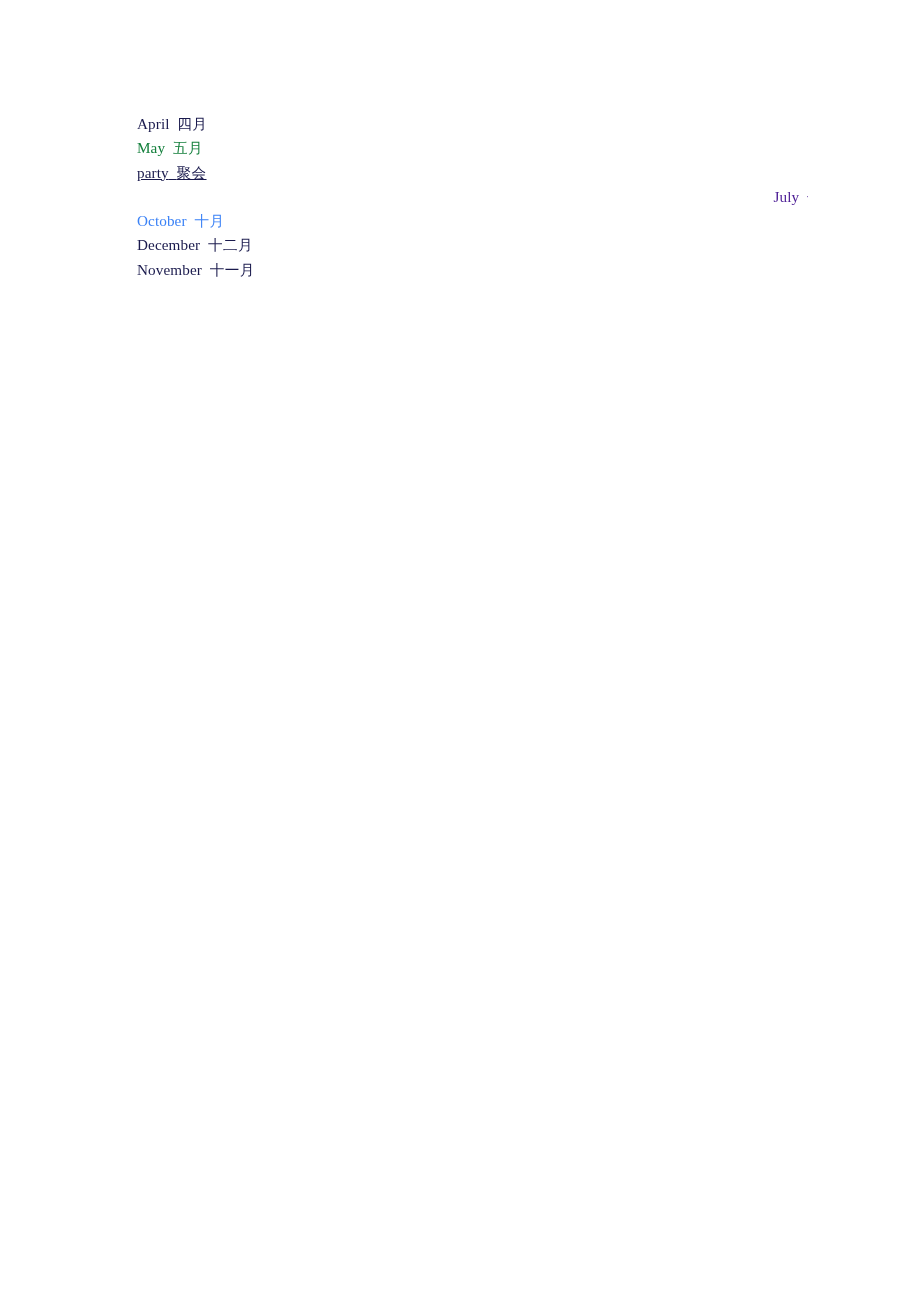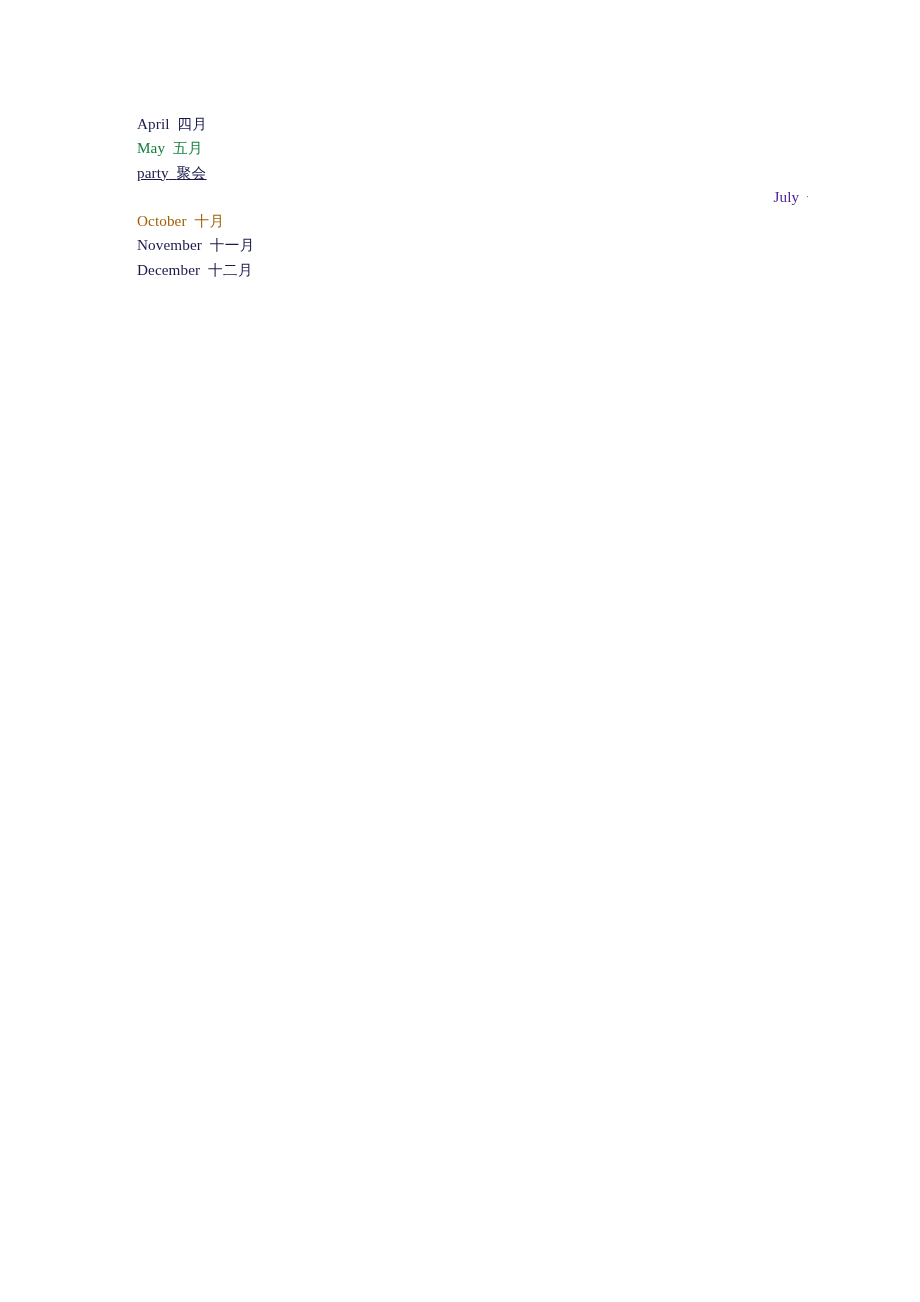--- a/index.html
+++ b/index.html
@@ -49,17 +49,17 @@
 </style>
 </head>
 <body style="background: rgb(255, 255, 255);">
 
 <div class="page" style="background: rgb(255, 255, 255); width: 808px; height: 1302px;">
   <div class="vocab-block">
       <div class="vocab-line" style="color: rgb(26, 26, 77);"><span class="term-en">April</span><span class="term-sep">  </span><span class="term-zh">四月</span></div>
       <div class="vocab-line" style="color: #15803d;"><span class="term-en">May</span><span class="term-sep">  </span><span class="term-zh">五月</span></div>
       <div class="vocab-line" style="color: rgb(26, 26, 77); text-decoration: underline;"><span class="term-en">party</span><span class="term-sep">  </span><span class="term-zh">聚会</span></div>
       <div class="vocab-line" style="color: #4c1d95; text-align: right;"><span class="term-en">July</span><span class="term-sep">  </span><span class="term-zh">七月</span></div>
-      <div class="vocab-line" style="color: #a16207;"><span class="term-en">October</span><span class="term-sep">  </span><span class="term-zh">十月</span></div>
+      <div class="vocab-line" style="color: #3b82f6;"><span class="term-en">October</span><span class="term-sep">  </span><span class="term-zh">十月</span></div>
+      <div class="vocab-line" style="color: rgb(26, 26, 77);"><span class="term-en">December</span><span class="term-sep">  </span><span class="term-zh">十二月</span></div>
       <div class="vocab-line" style="color: rgb(26, 26, 77);"><span class="term-en">November</span><span class="term-sep">  </span><span class="term-zh">十一月</span></div>
-      <div class="vocab-line" style="color: rgb(26, 26, 77);"><span class="term-en">December</span><span class="term-sep">  </span><span class="term-zh">十二月</span></div>
     </div>
 </div>
 
 </body></html>

